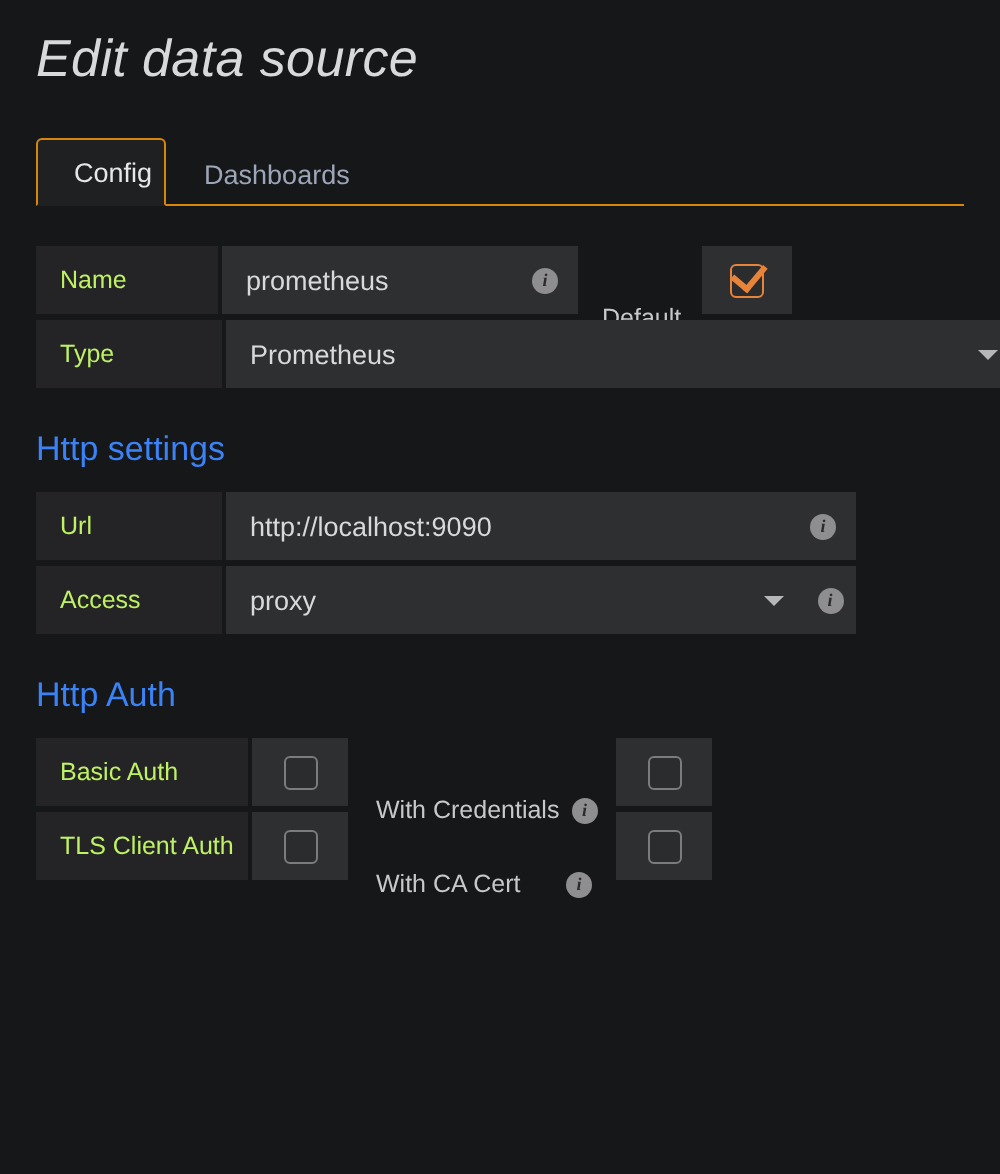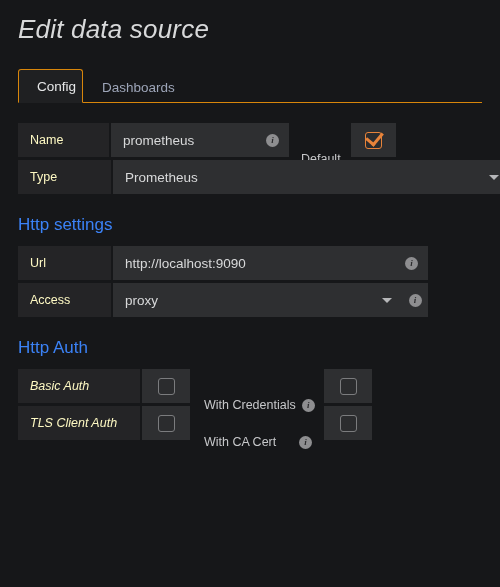--- a/index.html
+++ b/index.html
@@ -75,30 +75,30 @@
     line-height: 22px;
   }
   .row {
     display: flex;
     align-items: stretch;
     margin-bottom: 3px;
     height: 34px;
   }
   .cell-label {
     background: #242426;
-    color: #fef9c3;
+    color: #bef264;
     font-size: 12.5px;
     display: flex;
     align-items: center;
     padding: 0 12px;
     box-sizing: border-box;
     white-space: nowrap;
   }
   .cell-label.w-name { width: 93px; }
-  .cell-label.w-auth { width: 122px; font-style: italic; }
+  .cell-label.w-auth { width: 106px; }
   .cell-field {
     background: #2e2f31;
     display: flex;
     align-items: center;
     padding: 0 10px 0 12px;
     box-sizing: border-box;
     position: relative;
     flex: 1;
   }
   .cell-field .value {

